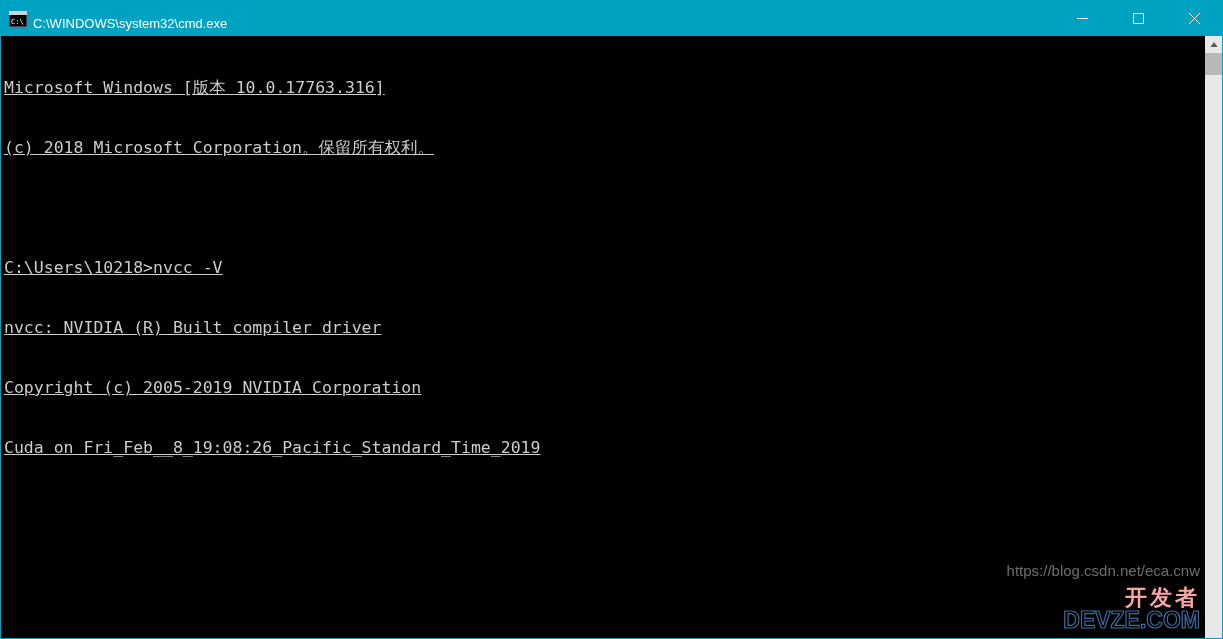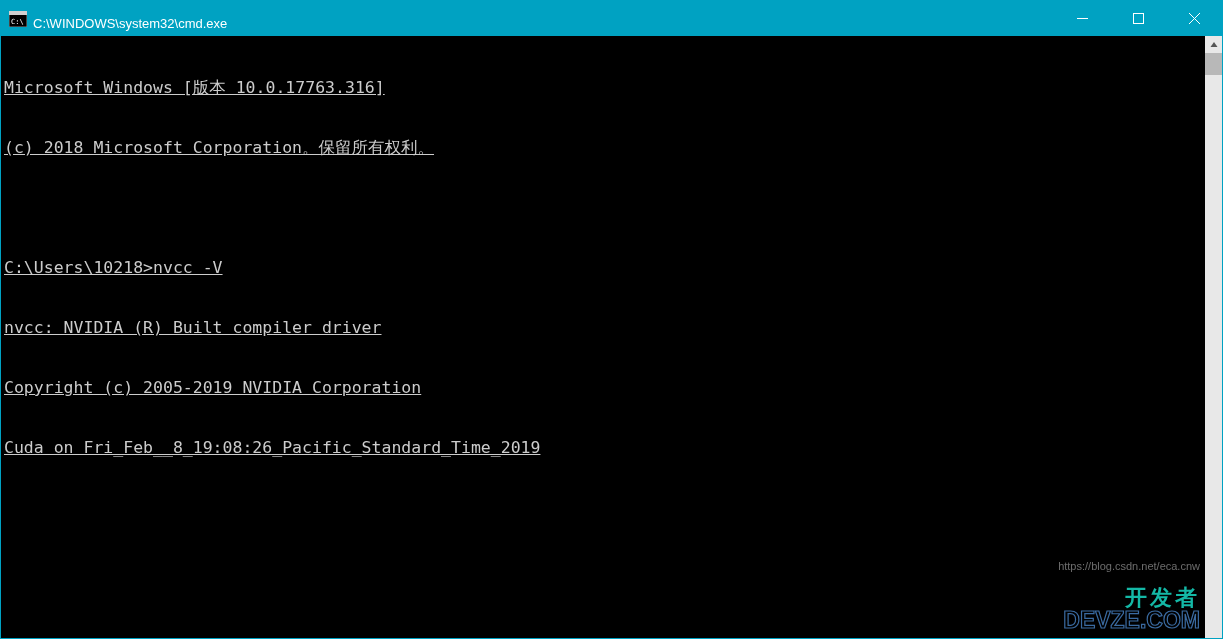--- a/index.html
+++ b/index.html
@@ -126,39 +126,39 @@
       position: absolute;
       bottom: 4px;
       right: 22px;
       color: #606060;
       font-family: sans-serif;
       pointer-events: none;
       font-size: 12px;
       text-align: right;
     }
     .watermark .line1 {
-      color: #14b8a6;
+      color: #fca5a5;
       font-size: 22px;
       font-weight: bold;
       letter-spacing: 3px;
       font-family: "SimHei", sans-serif;
     }
     .watermark .line2 {
       font-size: 23px;
       font-family: "Arial Black", sans-serif;
       font-weight: 900;
       -webkit-text-stroke: 1.2px #3a6aa0;
       -webkit-text-fill-color: transparent;
       margin-top: -6px;
     }
     .watermark .line3 {
-      font-size: 11px;
+      font-size: 15px;
       color: rgba(180,180,180,0.6);
       margin-top: -28px;
-      margin-bottom: 11px;
+      margin-bottom: 4px;
     }
   </style>
 </head>
 <body>
 
 <div class="window">
   <div class="titlebar">
     <div class="titlebar-icon">
       <svg viewBox="0 0 18 16">
         <rect x="0" y="0" width="18" height="16" fill="#000" stroke="#888" stroke-width="1"></rect>

